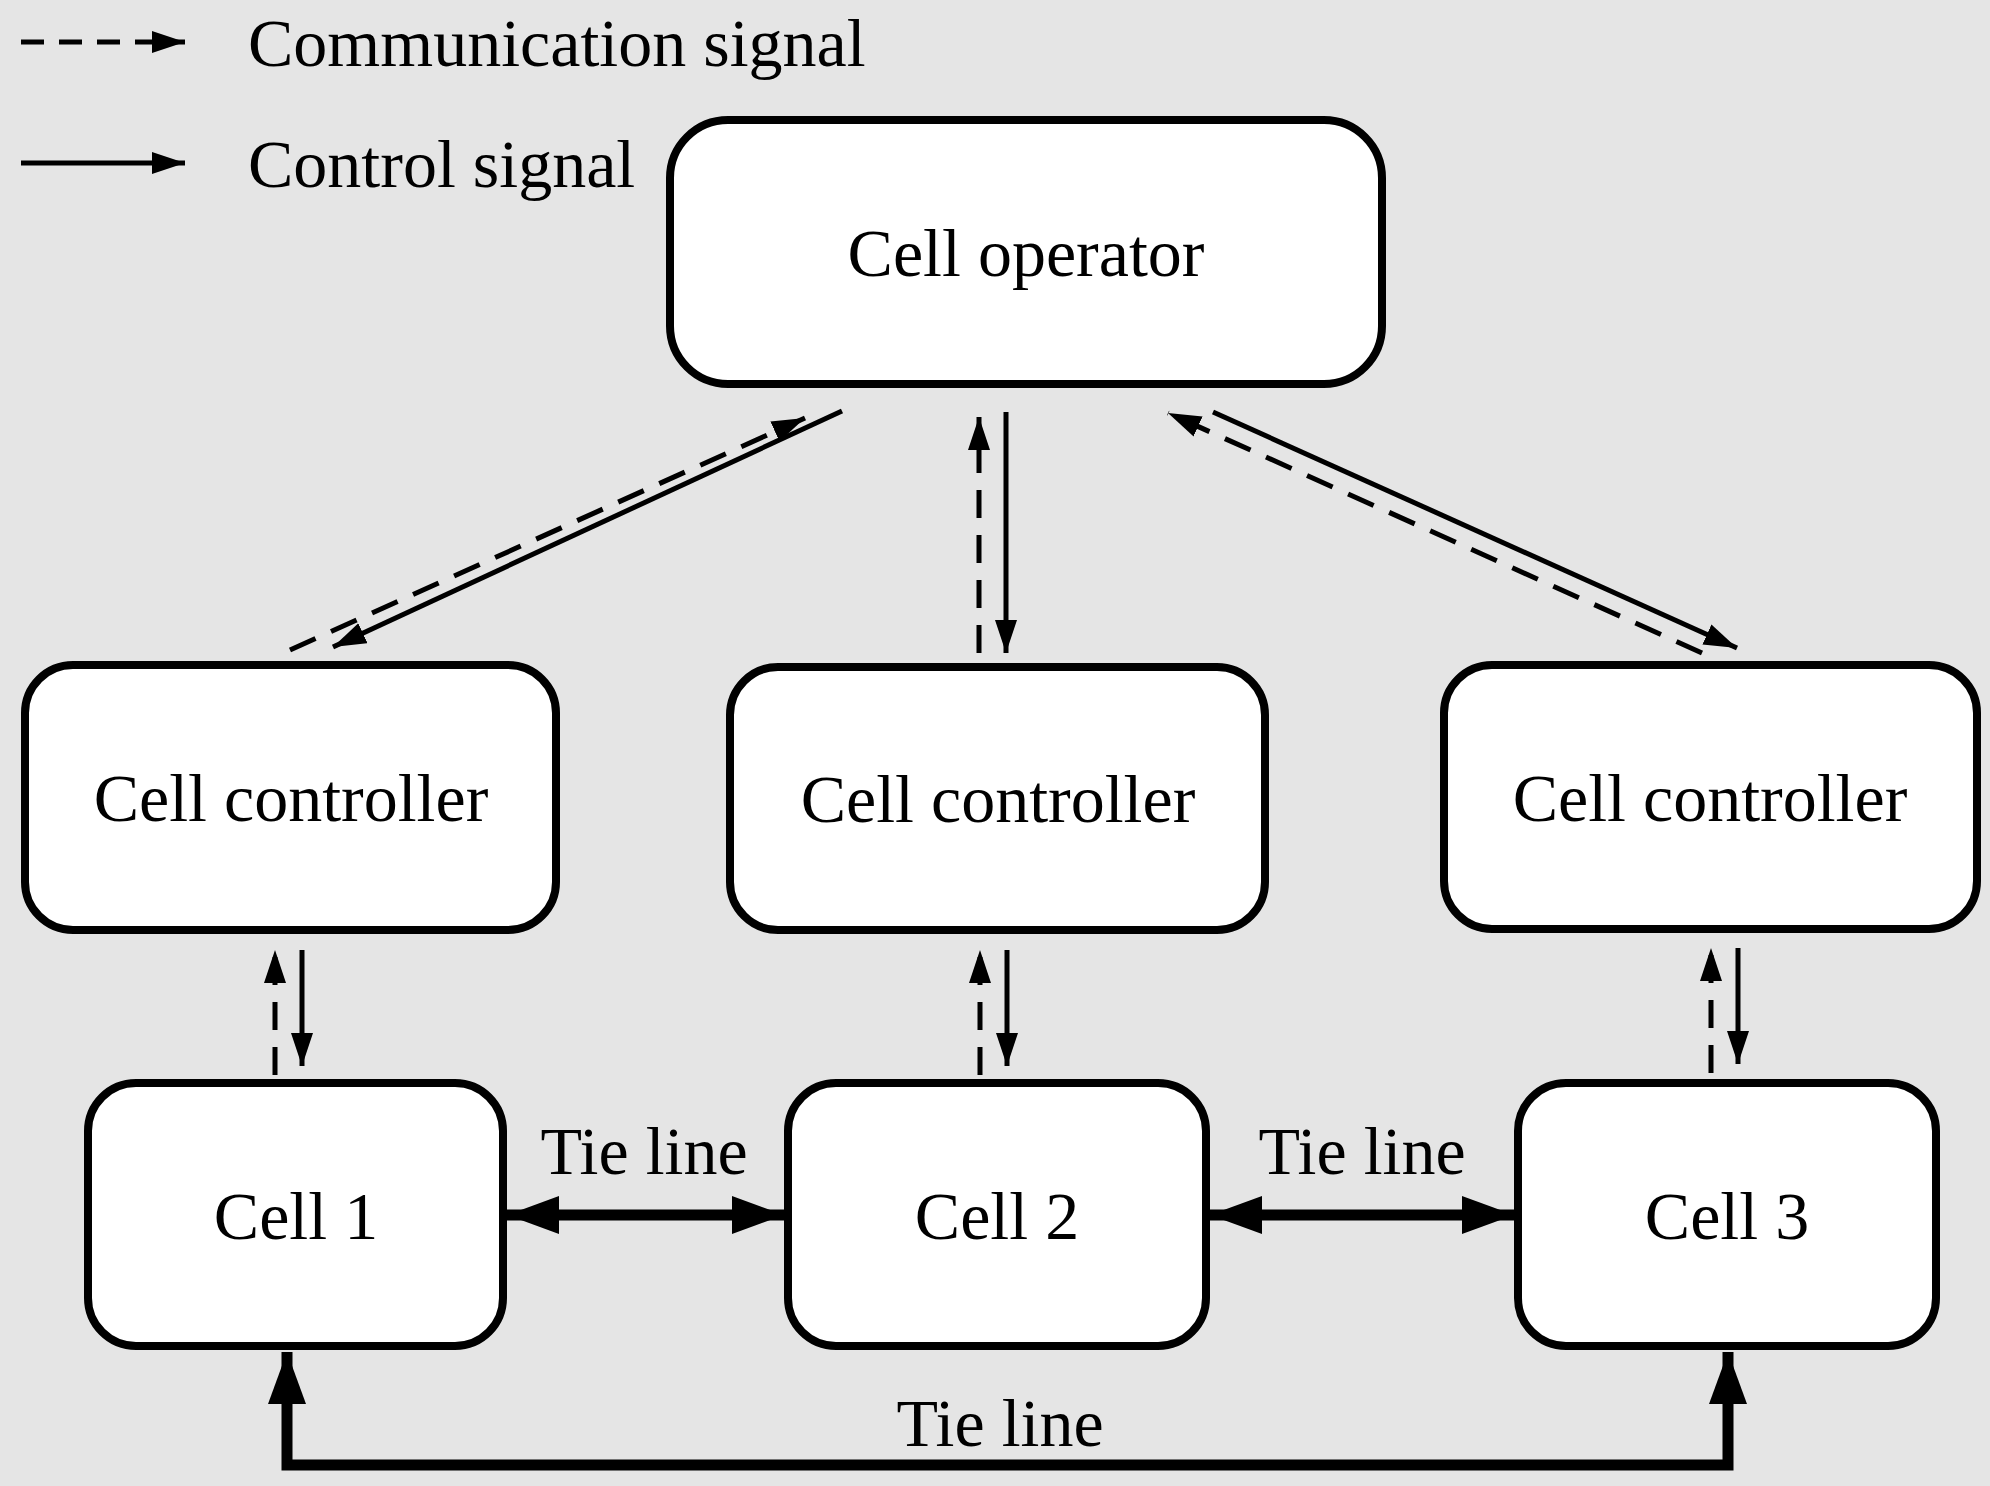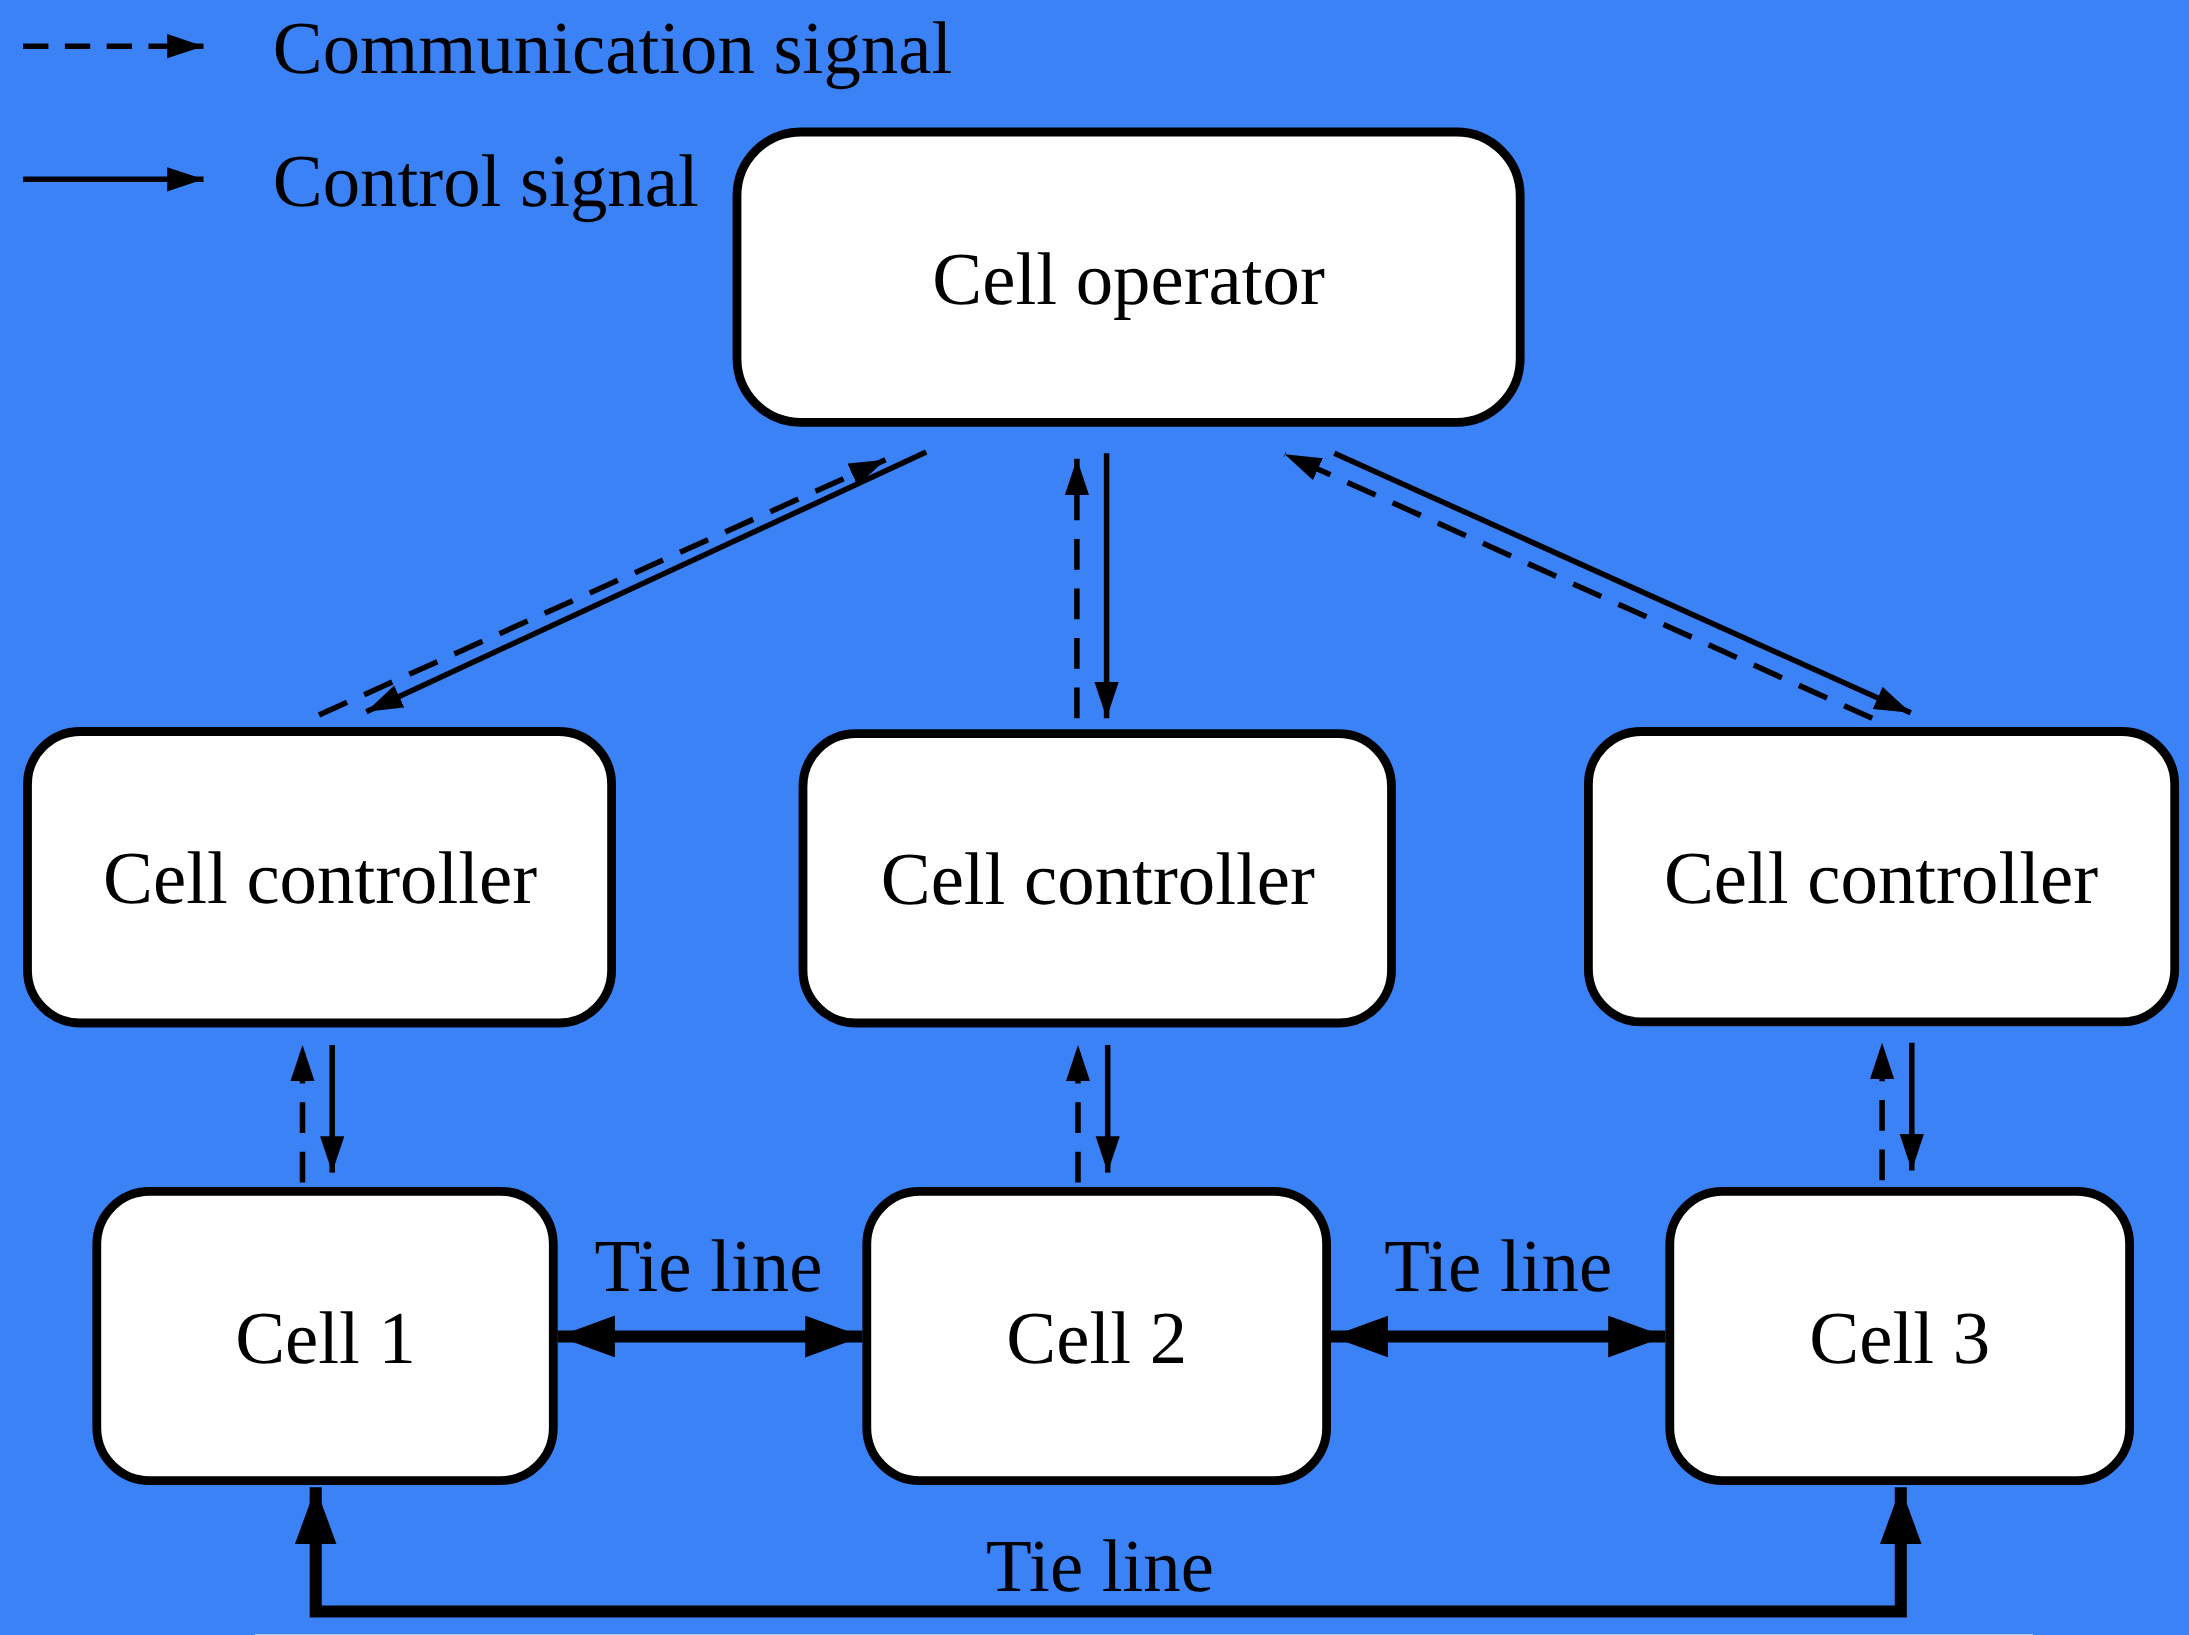--- a/index.html
+++ b/index.html
@@ -4,21 +4,21 @@
 <style>
   html, body {
     margin: 0;
     padding: 0;
     background: #ffffff;
   }
   .stage {
     width: 1990px;
     height: 1486px;
     position: relative;
-    background: #3b82f6;
+    background: #e5e5e5;
   }
   svg {
     display: block;
   }
   text {
     font-family: "Liberation Serif", "DejaVu Serif", serif;
     fill: #000000;
   }
   .node-label { font-size: 68px; }
   .tie-label  { font-size: 68px; }

